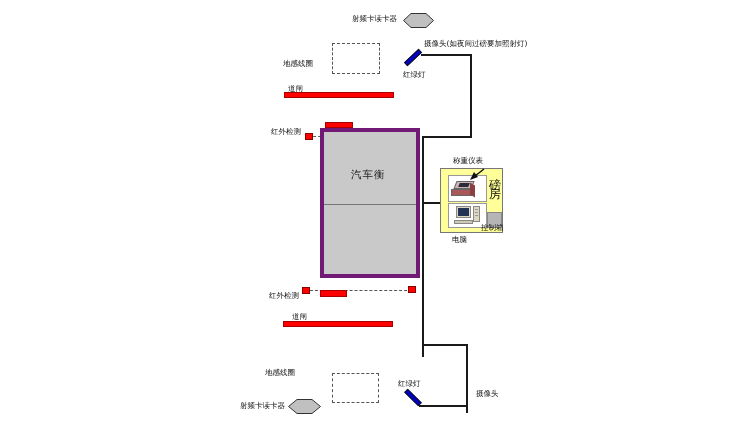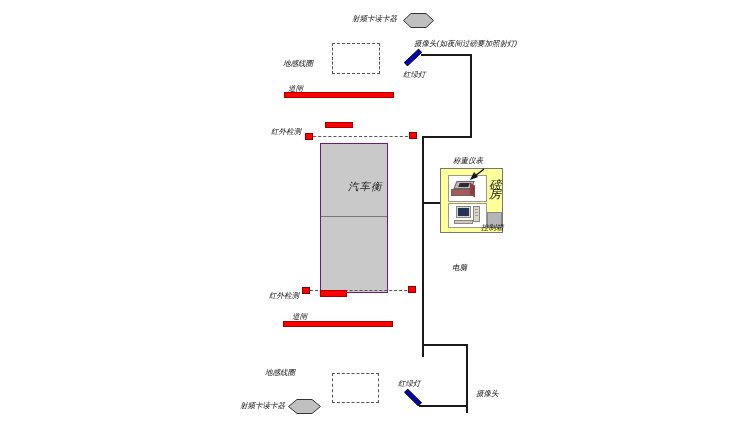--- a/index.html
+++ b/index.html
@@ -1,30 +1,29 @@
 <!DOCTYPE html>
 <html><head>
 <meta charset="utf-8">
 <style>
   html,body{margin:0;padding:0;background:#fff;}
   #stage{
     position:relative;width:746px;height:428px;background:#ffffff;
     font-family:"DejaVu Sans","Liberation Sans",sans-serif;
     overflow:hidden;
-    font-style:italic;
   }
   .lbl{position:absolute;font-size:7.5px;color:#111;white-space:nowrap;line-height:9px;}
   .line{position:absolute;background:#1a1a1a;}
   .dash-h{position:absolute;border-top:1px dashed #555;height:0;}
   .dash-rect{position:absolute;border:1px dashed #555;background:#ffffff;}
   .redbar{position:absolute;background:#ff0000;border:1px solid #a80000;box-sizing:border-box;}
   .redsq{position:absolute;width:8px;height:7px;background:#ff0000;border:1px solid #880000;box-sizing:border-box;}
   .bluebar{position:absolute;width:20px;height:5px;background:#0000cc;border:1px solid #111;box-sizing:border-box;}
   .hex{position:absolute;}
-  .scale{position:absolute;left:320px;top:128px;width:68px;height:150px;background:#c9c9c9;border:1px solid #701a75;box-sizing:border-box;margin-top:15px;}
+  .scale{position:absolute;left:320px;top:128px;width:100px;height:150px;background:#c9c9c9;border:4px solid #701a75;box-sizing:border-box;}
   .scale-divider{position:absolute;left:0;top:72px;width:100%;height:1px;background:#777;}
   .scale-label{position:absolute;left:27px;top:36px;font-size:10.5px;color:#222;letter-spacing:1px;white-space:nowrap;}
   .yellowbox{position:absolute;left:440px;top:168px;width:63px;height:65px;background:#ffff99;border:1px solid #777;box-sizing:border-box;}
   .whitebox{position:absolute;background:#fff;border:1px solid #999;box-sizing:border-box;}
   .graybox{position:absolute;left:487px;top:212px;width:15px;height:16px;background:#b5b5b5;border:1px solid #888;box-sizing:border-box;}
   .house-lbl{position:absolute;left:489px;top:181px;width:10px;font-size:12px;line-height:9px;color:#111;word-break:break-all;}
   
   .inst-top{position:absolute;left:455px;top:181px;width:18px;height:8px;background:#cdb2b2;border:1px solid #666;transform:skewX(-22deg);box-sizing:border-box;}
   .inst-screen{position:absolute;left:3px;top:1px;width:10px;height:4px;background:#2a2a3a;}
   .inst-front{position:absolute;left:451px;top:189px;width:21px;height:7px;background:#a85858;border:1px solid #666;box-sizing:border-box;}
@@ -48,21 +47,21 @@
   <div class="line" style="left:422px;top:202px;width:27px;height:2px;"></div>
   <div class="line" style="left:422px;top:344px;width:46px;height:2px;"></div>
   <div class="line" style="left:466px;top:344px;width:2px;height:69px;"></div>
   <div class="line" style="left:419px;top:405px;width:48px;height:2px;"></div>
 
   <div class="lbl" style="left:352px;top:14px;">射频卡读卡器</div>
   <svg class="hex" style="left:403px;top:13px;" width="31" height="15">
     <polygon points="8,0.5 23,0.5 30.5,7.5 23,14.5 8,14.5 0.5,7.5" fill="#c0c0c0" stroke="#333" stroke-width="1"></polygon>
   </svg>
 
-  <div class="lbl" style="left:414px;top:39px;">摄像头(如夜间过磅要加照射灯)</div>
+  <div class="lbl" style="left:424px;top:39px;">摄像头(如夜间过磅要加照射灯)</div>
 
   <div class="dash-rect" style="left:332px;top:43px;width:46px;height:29px;"></div>
   <div class="lbl" style="left:283px;top:59px;">地感线圈</div>
 
   <div class="bluebar" style="left:403px;top:55px;transform:rotate(-43deg);"></div>
   <div class="lbl" style="left:403px;top:70px;">红绿灯</div>
 
   <div class="lbl" style="left:288px;top:84px;">道闸</div>
   <div class="redbar" style="left:284px;top:92px;width:110px;height:6px;"></div>
 
@@ -95,21 +94,21 @@
   <div class="pc-monitor">
       <div class="pc-screen"></div>
     </div>
   <div class="pc-tower">
       <i></i>
       <i></i>
       <i></i>
     </div>
   <div class="pc-kbd"></div>
   <div class="graybox"></div>
-  <div class="lbl" style="left:452px;top:235px;margin-top:28px;">电脑</div>
+  <div class="lbl" style="left:452px;top:235px;">电脑</div>
   <div class="lbl" style="left:481px;top:223px;">控制箱</div>
 
   <div class="lbl" style="left:269px;top:291px;">红外检测</div>
   <div class="dash-h" style="left:305px;top:290px;width:107px;"></div>
   <div class="redsq" style="left:302px;top:287px;"></div>
   <div class="redsq" style="left:408px;top:286px;"></div>
   <div class="redbar" style="left:320px;top:290px;width:27px;height:7px;"></div>
 
   <div class="lbl" style="left:292px;top:312px;">道闸</div>
   <div class="redbar" style="left:283px;top:321px;width:110px;height:6px;"></div>

